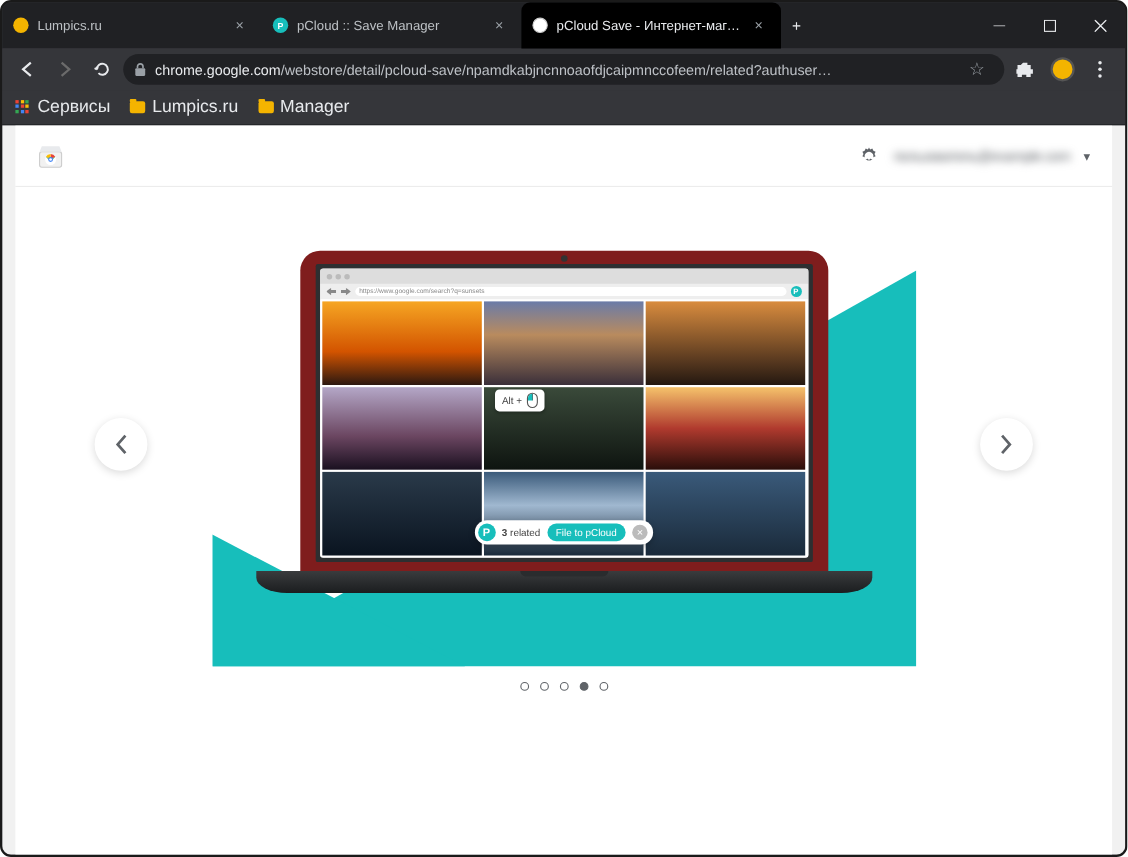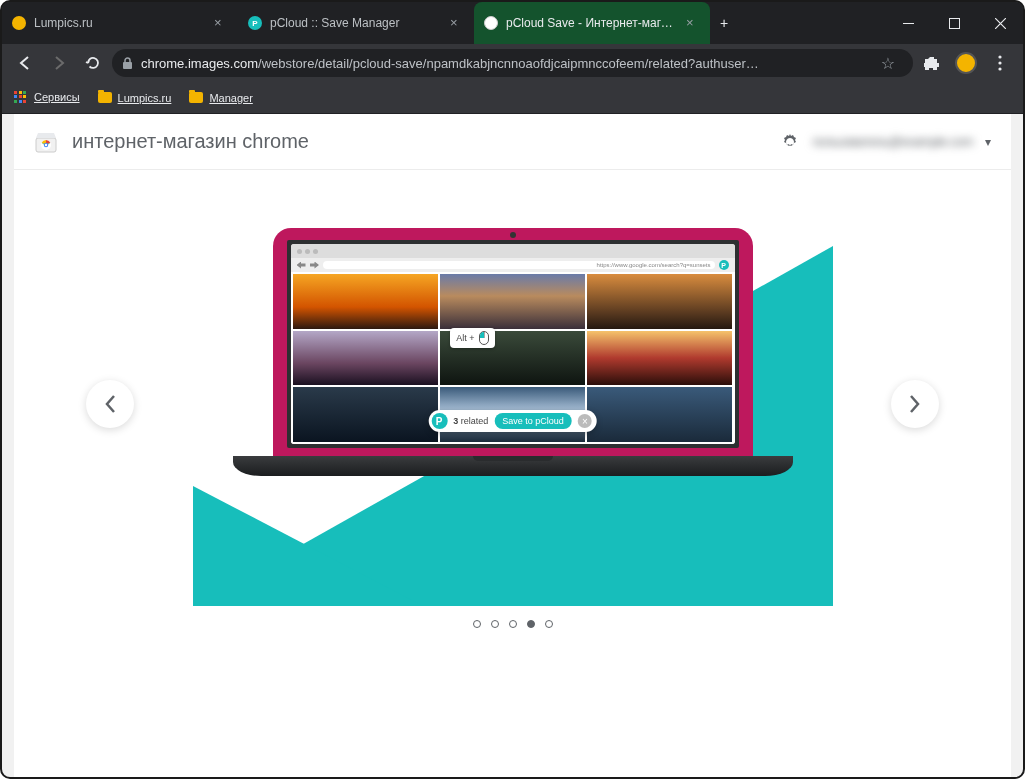--- a/index.html
+++ b/index.html
@@ -3,42 +3,42 @@
 <meta charset="utf-8">
 <style>
   * { box-sizing: border-box; margin: 0; padding: 0; font-family: Arial, sans-serif; }
   body { background: #fff; width: 1025px; height: 779px; overflow: hidden; }
 
   .window { width: 1025px; height: 779px; border: 2px solid #1a1a1a; border-radius: 10px; overflow: hidden; display: flex; flex-direction: column; background: #35363a; }
 
   
   .titlebar { height: 42px; background: #202124; display: flex; align-items: stretch; }
   .tab { display: flex; align-items: center; padding: 0 10px; color: #bcc0c4; font-size: 12px; gap: 8px; position: relative; border-top-left-radius: 8px; border-top-right-radius: 8px; width: 236px; }
-  .tab.active { background: #14532d; color: #e8eaed; }
+  .tab.active { background: #000000; color: #e8eaed; }
   .tab-favicon { width: 14px; height: 14px; border-radius: 50%; flex-shrink: 0; }
   .tab-title { flex: 1; white-space: nowrap; overflow: hidden; text-overflow: ellipsis; }
   .tab-close { width: 14px; height: 14px; color: #9aa0a6; font-size: 13px; line-height: 1; cursor: pointer; }
   .newtab { width: 28px; display: flex; align-items: center; justify-content: center; color: #e8eaed; font-size: 14px; }
   .win-controls { margin-left: auto; display: flex; align-items: center; }
   .win-btn { width: 46px; height: 42px; display: flex; align-items: center; justify-content: center; color: #e8eaed; }
 
   
   .toolbar { height: 38px; background: #35363a; display: flex; align-items: center; padding: 0 8px; gap: 4px; }
   .nav-btn { width: 30px; height: 30px; display:flex;align-items:center;justify-content:center; color:#e8eaed; border-radius:50%; }
   .nav-btn.disabled { color:#6b6b6b; }
   .omnibox { flex:1; height:28px; background:#202124; border-radius:14px; display:flex; align-items:center; padding:0 10px; gap:8px; }
   .lock { color:#9aa0a6; font-size:12px; }
   .url { color:#bdc1c6; font-size:13px; white-space:nowrap; overflow:hidden; }
   .url .domain { color:#e8eaed; }
   .tool-icon { width:30px; height:30px; display:flex;align-items:center;justify-content:center; color:#e8eaed; }
   .avatar { width:22px; height:22px; border-radius:50%; background:#f4b400; border:2px solid #555;}
 
   
   .bookmarks { height: 32px; background:#35363a; display:flex; align-items:center; padding:0 12px; gap:18px; border-bottom:1px solid #202124; }
-  .bk { display:flex; align-items:flex-start; gap:6px; color:#e8eaed; font-size:11px;text-decoration:underline; }
+  .bk { display:flex; align-items:center; gap:6px; color:#e8eaed; font-size:16px; }
   .bk-ico { width:14px; height:14px; }
   .apps-ico { display:grid; grid-template-columns:repeat(3,3px); grid-template-rows:repeat(3,3px); gap:1.5px; }
   .apps-ico span{ background:#e8eaed; }
   .apps-ico span:nth-child(1){background:#ea4335;} .apps-ico span:nth-child(2){background:#fbbc05;}
   .apps-ico span:nth-child(3){background:#34a853;} .apps-ico span:nth-child(4){background:#4285f4;}
   .apps-ico span:nth-child(5){background:#ea4335;} .apps-ico span:nth-child(6){background:#fbbc05;}
   .apps-ico span:nth-child(7){background:#34a853;} .apps-ico span:nth-child(8){background:#4285f4;}
   .apps-ico span:nth-child(9){background:#ea4335;}
   .folder-ico { width:14px; height:11px; background:#f4b400; border-radius:2px; position:relative; }
   .folder-ico::before{content:"";position:absolute;top:-2px;left:0;width:6px;height:3px;background:#f4b400;border-radius:1px;}
@@ -56,21 +56,21 @@
   .chev { color:#5f6368; font-size:12px; }
 
   
   .gallery-wrap { padding: 40px 48px 10px; position:relative; }
   .slide { width: 640px; height: 396px; margin: 0 auto; background:#fff; position:relative; overflow:hidden; }
   .slide-bg { position:absolute; inset:0; background:#fff; }
   .teal-tri { position:absolute; right:0; bottom:0; width:0; height:0; border-right: 640px solid #17bebb; border-top: 360px solid transparent; }
   .teal-tri2 { position:absolute; left:0; bottom:0; width:0; height:0; border-left: 230px solid #17bebb; border-top: 120px solid transparent; }
 
   .laptop { position:absolute; left:50%; top:18px; transform:translateX(-50%); width:480px; }
-  .lap-screen-frame { width:480px; height:228px; background:#be185d; border-radius:18px 18px 0 0; padding:12px 14px 8px; position:relative;text-align:right; }
+  .lap-screen-frame { width:480px; height:291px; background:#7f1d1d; border-radius:18px 18px 0 0; padding:12px 14px 8px; position:relative; }
   .lap-cam { position:absolute; top:4px; left:50%; transform:translateX(-50%); width:6px; height:6px; border-radius:50%; background:#333; }
   .lap-screen { width:100%; height:100%; background:#2d2f31; border-radius:2px; padding:4px; display:flex; flex-direction:column; }
   .lap-base { width:560px; height:20px; margin-left:-40px; background:linear-gradient(#3a3c3e,#1b1d1f); border-radius:0 0 28px 28px / 0 0 14px 14px; position:relative; }
   .lap-base::before{content:"";position:absolute;top:0;left:50%;transform:translateX(-50%);width:80px;height:5px;background:#2a2c2e;border-radius:0 0 6px 6px;}
 
   .mini-browser { flex:1; background:#e6e6e6; border-radius:3px; display:flex; flex-direction:column; overflow:hidden; position:relative; }
   .mini-top { height:14px; background:#ddd; display:flex; align-items:center; padding:0 6px; gap:3px; }
   .mini-dot { width:5px; height:5px; border-radius:50%; background:#bbb; }
   .mini-url-row { height:14px; background:#eee; display:flex; align-items:center; padding:0 6px; gap:4px; }
   .mini-arrow { width:9px; height:7px; background:#888; clip-path:polygon(0 50%,50% 0,50% 30%,100% 30%,100% 70%,50% 70%,50% 100%);}
@@ -159,21 +159,21 @@
           <path d="M3 8 a5 5 0 1 1 1.5 3.5 M3 8 l-2 -1 M3 8 l1 -2.2" fill="none" stroke="#e8eaed" stroke-width="1.8"></path>
         </svg>
       </div>
     <div class="omnibox">
       <span class="lock">
           <svg width="11" height="13">
             <rect x="1" y="5" width="9" height="7" rx="1" fill="#9aa0a6"></rect>
             <path d="M3 5 V3.5 a2.5 2.5 0 0 1 5 0 V5" fill="none" stroke="#9aa0a6" stroke-width="1.5"></path>
           </svg>
         </span>
-      <span class="url"><span class="domain">chrome.images.com</span><span>/webstore/detail/pcloud-save/npamdkabjncnnoaofdjcaipmnccofeem/related?authuser…</span></span>
+      <span class="url"><span class="domain">chrome.google.com</span><span>/webstore/detail/pcloud-save/npamdkabjncnnoaofdjcaipmnccofeem/related?authuser…</span></span>
       <span class="tool-icon" style="margin-left:auto;color:#9aa0a6;">☆</span>
     </div>
     <div class="tool-icon">
         <svg width="16" height="16">
           <path d="M6 2 h4 v2 h3 v4 h2 v4 h-2 v3 h-4 v-2 h-4 v2 h-4 v-3 h-2 v-4 h2 v-4 h3 z" fill="#e8eaed"></path>
         </svg>
       </div>
     <div class="tool-icon">
         <div class="avatar"></div>
       </div>
@@ -220,21 +220,20 @@
             <rect x="2" y="8" width="20" height="14" rx="2" fill="#f1f1f1" stroke="#ccc"></rect>
             <path d="M2 8 L4 3 H20 L22 8 Z" fill="#e8eaed"></path>
             <circle cx="12" cy="15" r="5" fill="#fff"></circle>
             <path d="M12 10 a5 5 0 0 1 4.3 2.5 L12 15 z" fill="#ea4335"></path>
             <path d="M7.7 12.5 a5 5 0 0 1 4.3 -2.5 v5 z" fill="#fbbc05"></path>
             <path d="M12 15 l4.3 -2.5 a5 5 0 0 1 -8.6 0 z" fill="#34a853"></path>
             <circle cx="12" cy="15" r="2.2" fill="#4285f4"></circle>
             <circle cx="12" cy="15" r="1.2" fill="#fff"></circle>
           </svg>
         </span>
-        <span class="store-title">интернет-магазин chrome</span>
         <div class="store-header-right">
           <span class="gear">
             <svg width="20" height="20" viewBox="0 0 20 20">
                 <path d="M10 6 a4 4 0 1 0 0.01 0 M10 2 l1 2 2-1 1 2 2 1 -1 2 1 2 -2 1 -1 2 -2 -1 -1 2 -1 -2 -2 1 -1 -2 -2 -1 1 -2 -1 -2 2 -1 1 -2 2 1 z" fill="#5f6368"></path>
                 <circle cx="10" cy="10" r="2.3" fill="#fff"></circle>
               </svg>
           </span>
           <span class="user-blur">пользователь@example.com</span>
           <span class="chev">▾</span>
         </div>
@@ -288,21 +287,21 @@
                     </div>
 
                   <div class="alt-badge">
                     <span>Alt  +</span>
                     <span class="mouse-ico"></span>
                   </div>
 
                   <div class="save-pill">
                     <span class="p">P</span>
                     <span class="cnt"><b>3</b><span> related</span></span>
-                    <span class="btn">Save to pCloud</span>
+                    <span class="btn">File to pCloud</span>
                     <span class="x">×</span>
                   </div>
                 </div>
               </div>
             </div>
             <div class="lap-base"></div>
           </div>
         </div>
 
         <div class="dots" id="dots">

